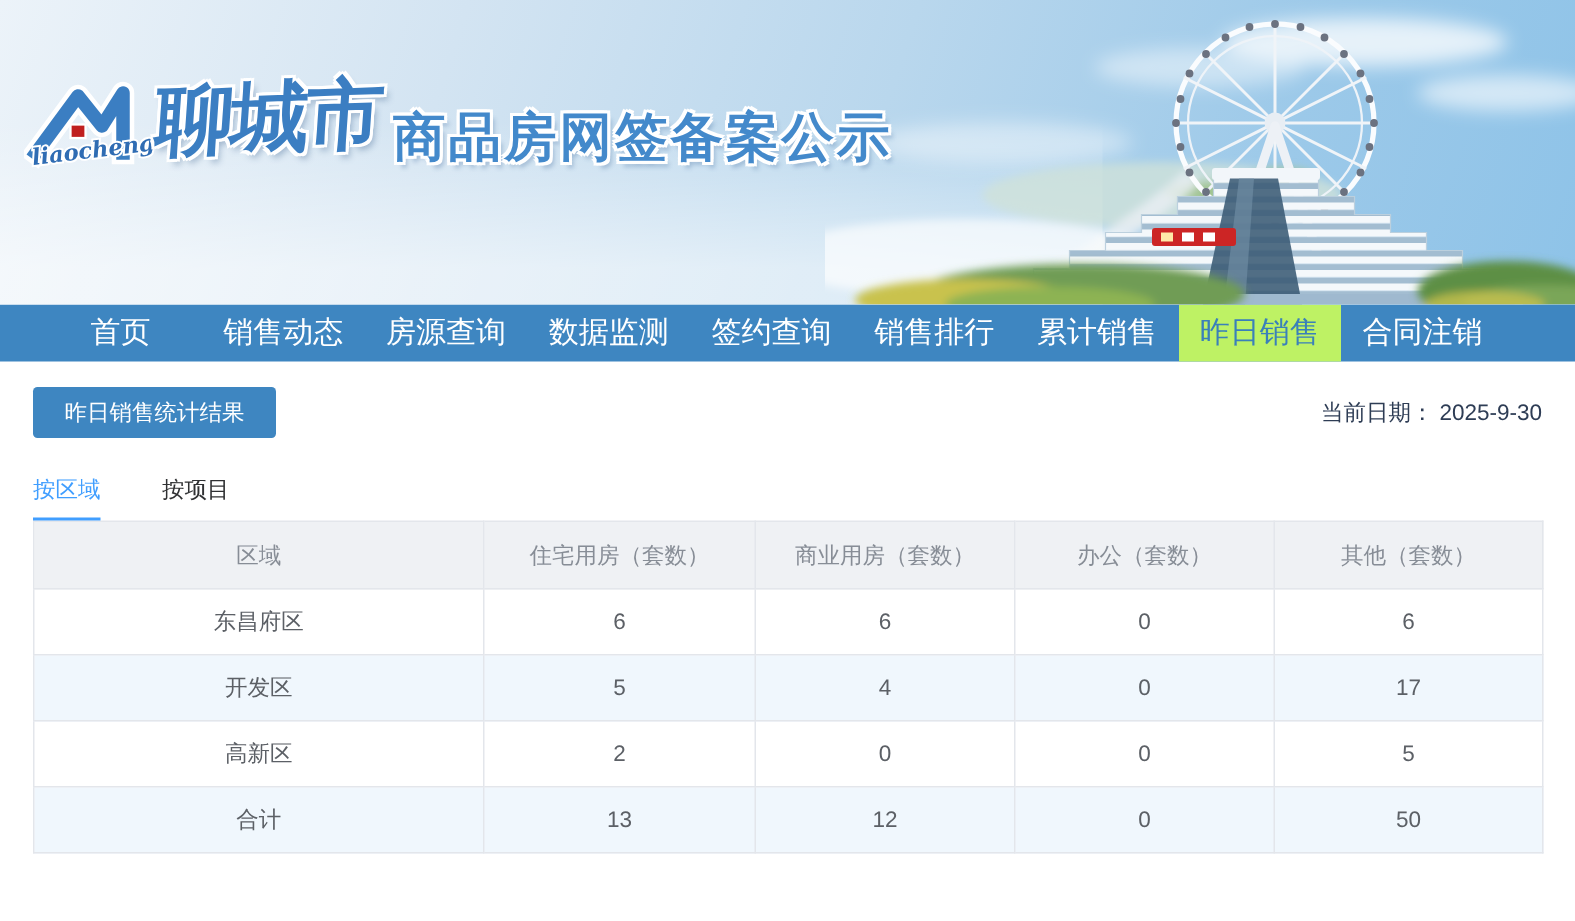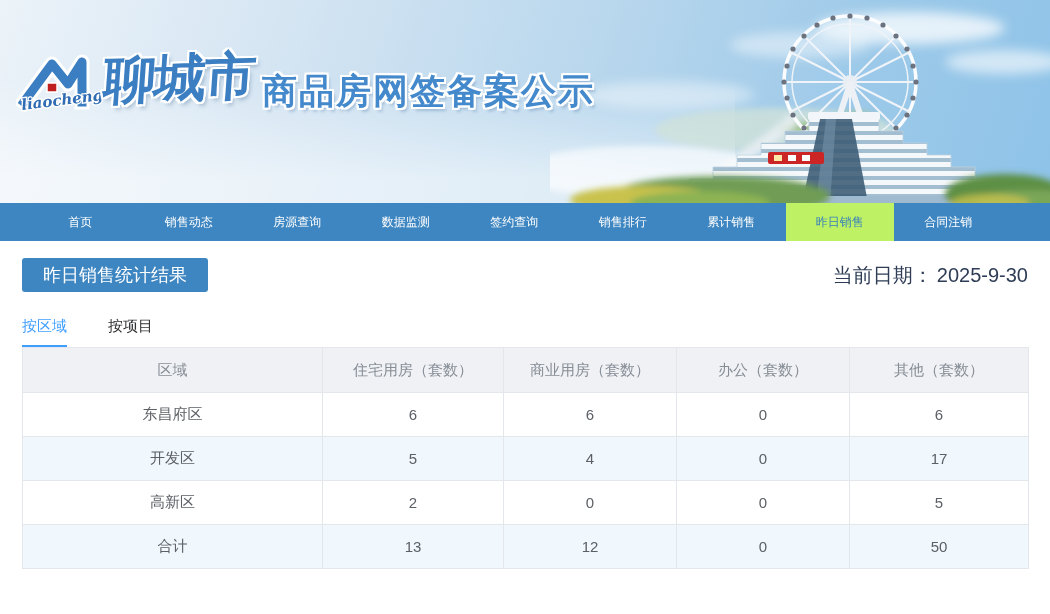--- a/index.html
+++ b/index.html
@@ -20,30 +20,30 @@
     text-shadow:-2px 0 0 #fff,2px 0 0 #fff,0 -2px 0 #fff,0 2px 0 #fff,
       -2px -2px 0 #fff,2px -2px 0 #fff,-2px 2px 0 #fff,2px 2px 0 #fff, 3px 4px 4px rgba(40,80,130,.35); }
   .banner-title { position:absolute; left:262px; top:68px; font-size:35px; font-weight:900;
     letter-spacing:2px; color:#4389cb;
     text-shadow:-2px 0 0 #fff,2px 0 0 #fff,0 -2px 0 #fff,0 2px 0 #fff,
       -2px -2px 0 #fff,2px -2px 0 #fff,-2px 2px 0 #fff,2px 2px 0 #fff, 3px 4px 3px rgba(52,96,150,.3); }
 
   
   .topnav { display:flex; width:1050px; height:38px; background:#3e86c1; padding-left:26px; }
   .nav-item { width:108.5px; line-height:38px; text-align:center; color:#fff;
-    font-size:12px; cursor:pointer; white-space:nowrap; }
+    font-size:20px; cursor:pointer; white-space:nowrap; }
   .nav-item.active { background:#bef264; color:#3a80ba; }
 
   
   .content { padding:0 22px; }
   .toolbar { margin-top:17px; display:flex; justify-content:space-between; align-items:center; }
   .result-btn { background:#3e86c1; color:#fff; border:none; border-radius:3px;
-    font-size:18px; height:34px; padding:0 21px; cursor:pointer;
+    font-size:15px; height:34px; padding:0 21px; cursor:pointer;
     font-family:"Liberation Sans","DejaVu Sans",sans-serif; }
-  .date { font-size:20px; color:#2e3d55; }
+  .date { font-size:15px; color:#2e3d55; }
   .date .v { margin-left:4px; }
 
   .tabs { margin-top:25px; display:flex; gap:41px; font-size:15px; }
   .tab { padding-bottom:9px; color:#303133; cursor:pointer; font-weight:400;
     border-bottom:2px solid transparent; }
   .tab.active { color:#409eff; border-bottom-color:#409eff; }
 
   table.sales { width:1006px; border-collapse:collapse; font-size:15px; table-layout:fixed; }
   .sales th, .sales td { border:1px solid #e3e6eb; text-align:center; }
   .sales th { background:#eff1f4; color:#878d96; font-weight:400; height:45px; }

